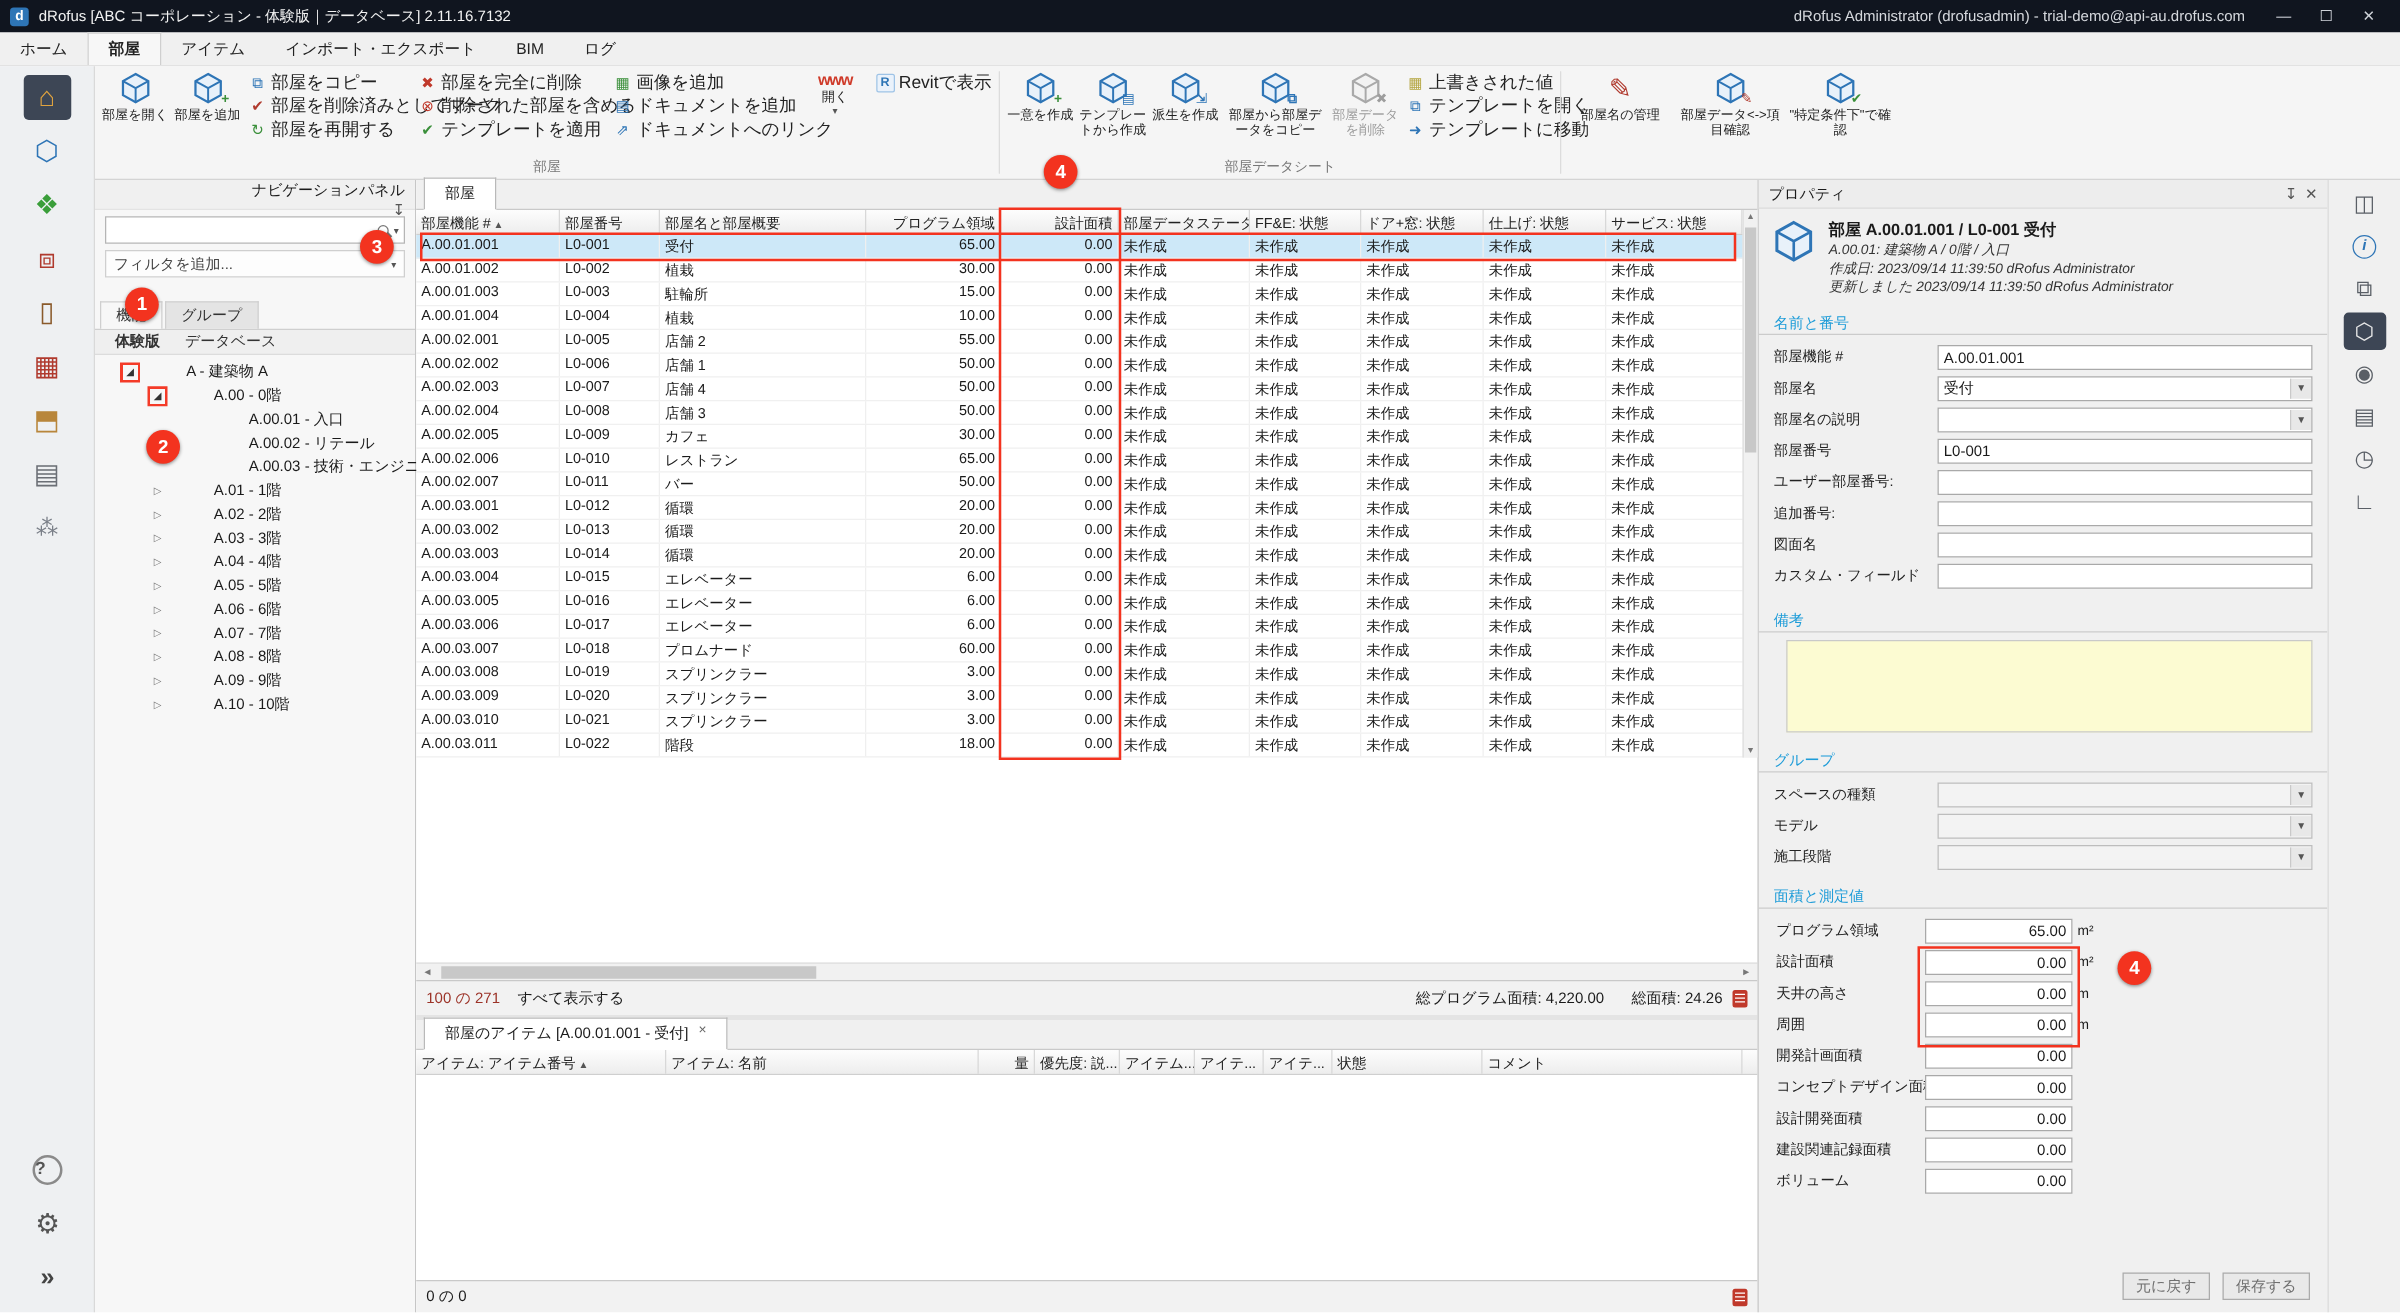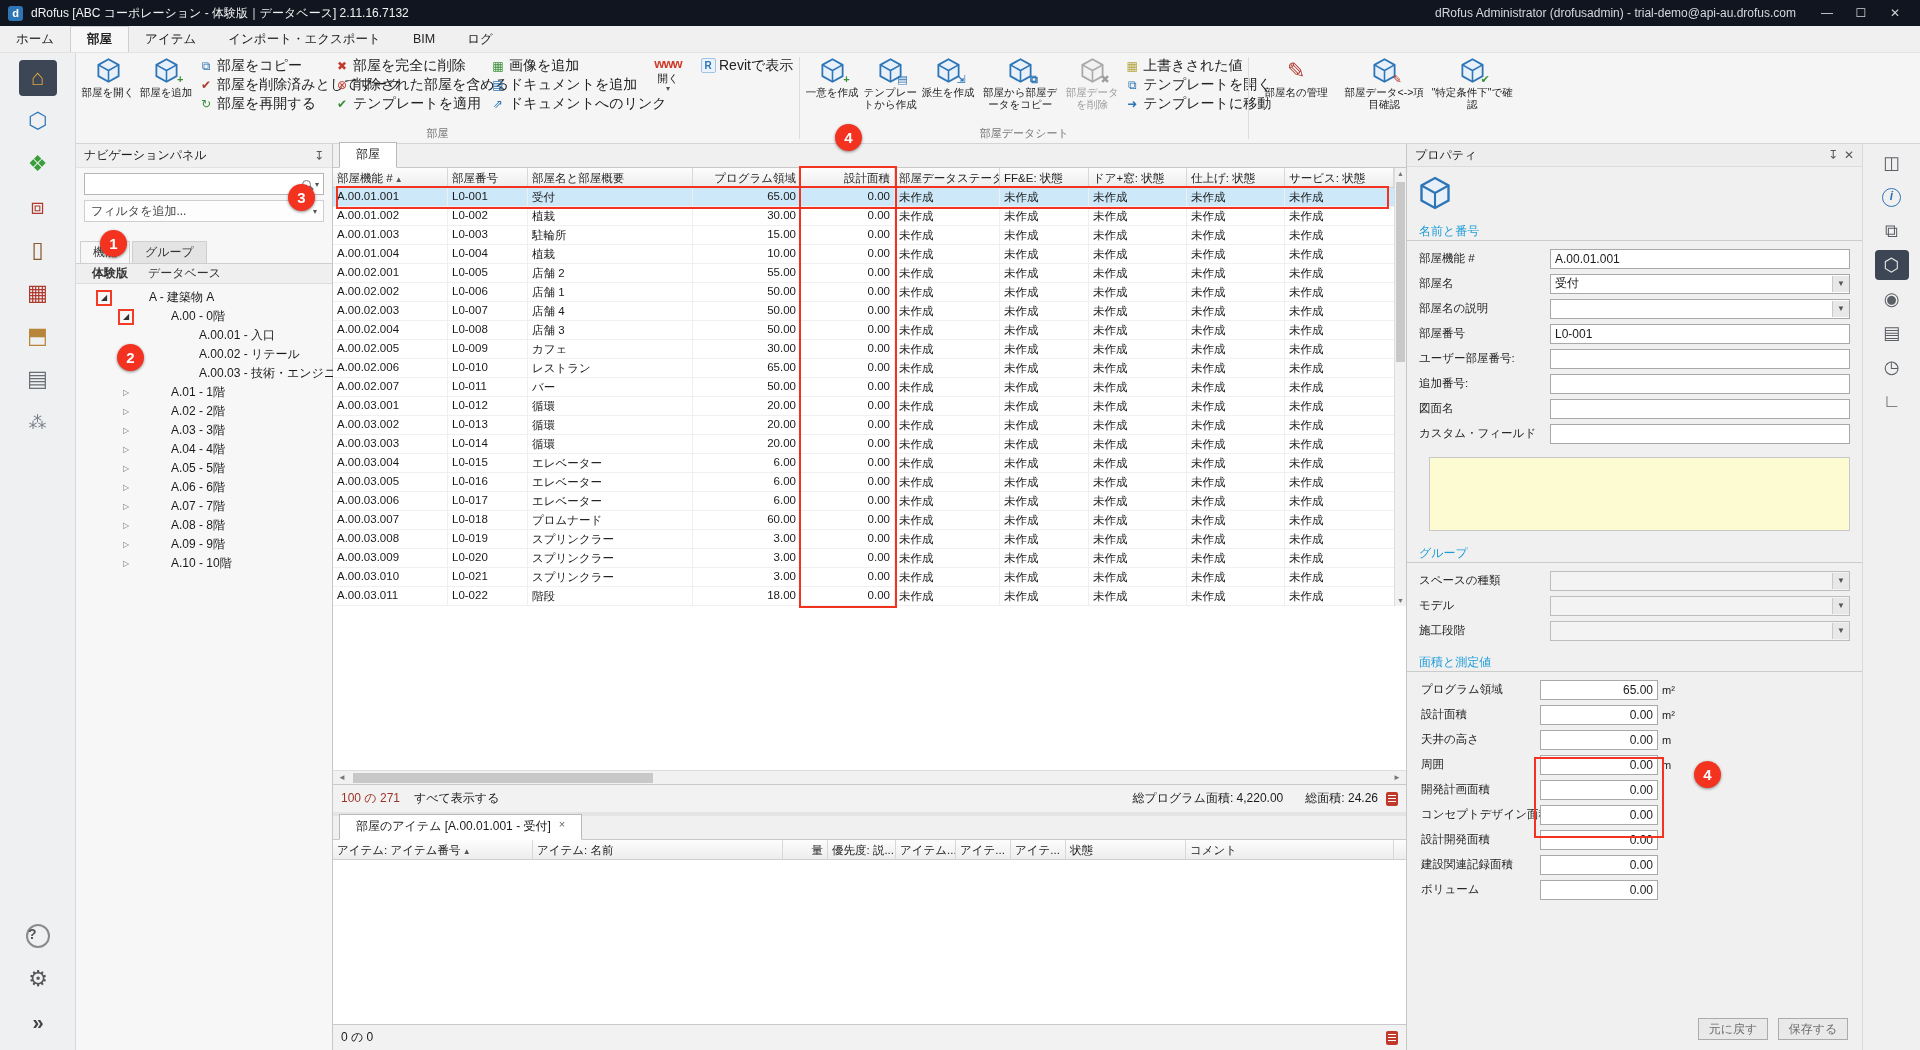--- a/index.html
+++ b/index.html
@@ -82,22 +82,22 @@
   .g2l .rbtn-l:nth-child(4) .bdg::before { content:"⧉"; color:#2e75b6; }
   .g2l .rbtn-l:nth-child(5) .bdg::before { content:"✖"; color:#c0392b; }
   .g2l .rbtn-l:nth-child(4) { width:86px; }
   .g2l .rbtn-l:nth-child(5) { color:#9b9b9b; }
   .g2l .rbtn-l:nth-child(5) .icw { filter:grayscale(1) opacity(.55); }
   .g3 .rbtn-l { width:88px; }
   .pencil { font-size:22px; color:#b03a2e; line-height:27px; }
   
   #navpanel { position:absolute; left:76px; top:144px; width:257px; bottom:0;
     background:#f7f7f7; border-right:1px solid #c6c6c6; }
-  .np-head { height:24px; display:flex; align-items:center; padding:0 8px; font-size:12px;
-    background:#f0f0f0; border-bottom:1px solid #e3e3e3; }
+  .np-head { height:24px; display:flex; align-items:flex-end; padding:0 8px; font-size:12px;
+    background:#f0f0f0; border-bottom:1px solid #e3e3e3;flex-direction:column; }
   .np-head .spacer, .p-header .spacer { flex:1; }
   .pinic { font-size:12px; color:#555; margin-left:6px; }
   .np-search { margin:5px 8px 0; height:22px; background:#fff; border:1px solid #b5b5b5;
     display:flex; align-items:center; padding:0 4px; }
   .np-search input { flex:1; border:none; outline:none; font-size:12px; background:transparent;
     font-family:inherit; }
   .mag { width:9px; height:9px; border:1.5px solid #777; border-radius:50%; position:relative; margin:0 4px; }
   .mag::after { content:""; position:absolute; width:5px; height:1.5px; background:#777;
     transform:rotate(45deg); right:-4px; bottom:-1px; }
   .np-filter { margin:5px 8px 0; height:22px; border:1px solid #cfcfcf; background:#fdfdfd;
@@ -891,20 +891,26 @@
     <span class="pinic">↧</span>
     <span class="pinic">✕</span>
   </div>
   <div class="p-title">
     <span class="cubewrap">
       <svg class="cub" viewBox="0 0 24 24">
           <path d="M12 2 21 7v10l-9 5-9-5V7z" fill="#e8f1fa" stroke="#2e75b6" stroke-width="1.6"></path>
           <path d="M3 7l9 5 9-5M12 12v10" fill="none" stroke="#2e75b6" stroke-width="1.4"></path>
         </svg>
     </span>
+    <div>
+      <div class="pt-main">部屋 A.00.01.001 / L0-001 受付</div>
+      <div class="pt-meta">A.00.01: 建築物 A / 0階 / 入口</div>
+      <div class="pt-meta">作成日: 2023/09/14 11:39:50 dRofus Administrator</div>
+      <div class="pt-meta">更新しました 2023/09/14 11:39:50 dRofus Administrator</div>
+    </div>
   </div>
   <div class="psec">名前と番号</div>
   <div class="pfields">
     <div class="prow">
         <span class="plab">部屋機能 #</span>
       <div class="pinput">A.00.01.001</div>
       </div>
     <div class="prow">
         <span class="plab">部屋名</span>
       <div class="psel">
@@ -933,20 +939,21 @@
       </div>
     <div class="prow">
         <span class="plab">図面名</span>
       <div class="pinput"></div>
       </div>
     <div class="prow">
         <span class="plab">カスタム・フィールド</span>
       <div class="pinput"></div>
       </div>
   </div>
+  <div class="psec mt6">備考</div>
   <div class="notes"></div>
   <div class="psec mt10">グループ</div>
   <div class="pfields">
 
   <div class="prow">
       <span class="plab">スペースの種類</span>
       <div class="psel dim">
           <span class="sval"></span>
           <span class="psel-a">▼</span>
         </div>

